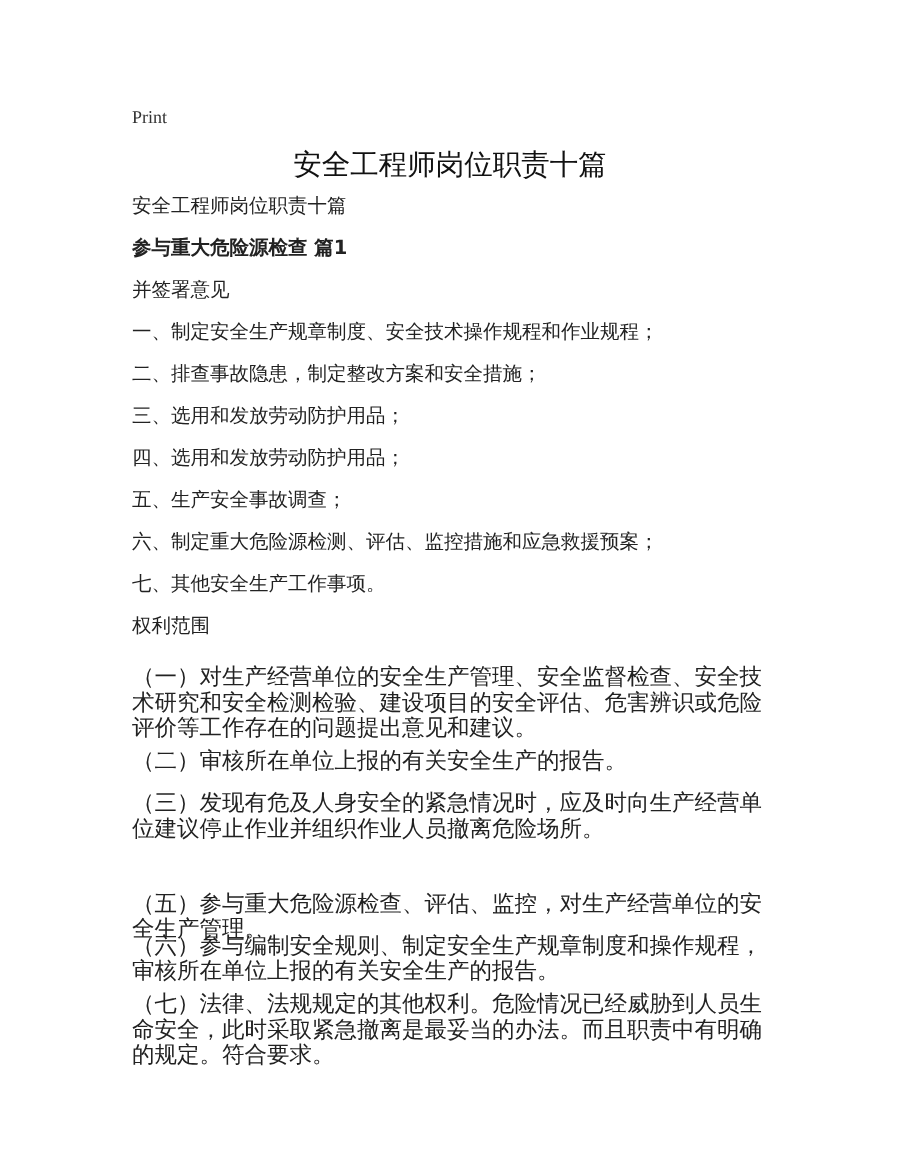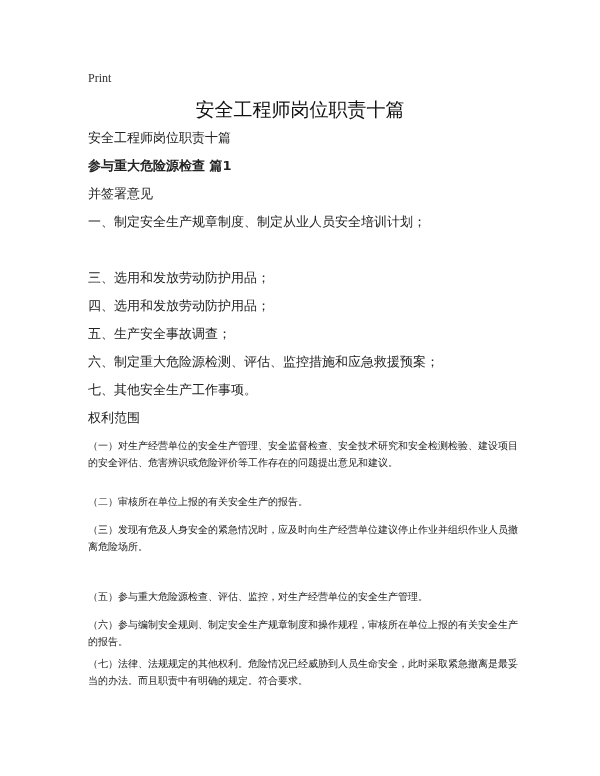--- a/index.html
+++ b/index.html
@@ -2,34 +2,35 @@
 <html><head>
 <meta charset="utf-8">
 <style>
   html, body { margin: 0; padding: 0; background: #ffffff; }
   body { width: 600px; height: 776px; position: relative; overflow: hidden;
          font-family: "DejaVu Sans", sans-serif; color: #222; }
   .page { position: absolute; left: 0; top: 0; width: 500px; height: 776px; }
   .print { position: absolute; left: 88px; top: 71px; font-family: "Liberation Serif", serif; font-size: 12px; color: #333; }
   .title { position: absolute; left: 0; width: 600px; top: 97px; text-align: center; font-size: 19px; color: #111; }
   .line { position: absolute; left: 88px; font-size: 13px; line-height: 18px; white-space: nowrap; }
-  .para { position: absolute; left: 88px; width: 432px; font-size: 10px; line-height: 17px; }
+  .para { position: absolute; left: 88px; width: 432px; font-size: 15px; line-height: 17px; margin-top: 6px; }
   .bold { font-weight: bold; }
 </style>
 </head>
 <body>
 
 <div class="page">
   <div class="print">Print</div>
   <div class="title">安全工程师岗位职责十篇</div>
   <div class="line" style="top:129px">安全工程师岗位职责十篇</div>
   <div class="line bold" style="top:157px">参与重大危险源检查 篇1</div>
   <div class="line" style="top:185px">并签署意见</div>
 
-  <div class="line" style="top:213px">一、制定安全生产规章制度、制定从业人员安全培训计划；</div>
+  <div class="line" style="top:213px">一、制定安全生产规章制度、安全技术操作规程和作业规程；</div>
+  <div class="line" style="top:241px">二、排查事故隐患，制定整改方案和安全措施；</div>
   <div class="line" style="top:269px">三、选用和发放劳动防护用品；</div>
   <div class="line" style="top:297px">四、选用和发放劳动防护用品；</div>
   <div class="line" style="top:325px">五、生产安全事故调查；</div>
   <div class="line" style="top:353px">六、制定重大危险源检测、评估、监控措施和应急救援预案；</div>
   <div class="line" style="top:381px">七、其他安全生产工作事项。</div>
 
   <div class="line" style="top:409px">权利范围</div>
 
   <div class="para" style="top:437px">（一）对生产经营单位的安全生产管理、安全监督检查、安全技术研究和安全检测检验、建设项目的安全评估、危害辨识或危险评价等工作存在的问题提出意见和建议。</div>
   <div class="para" style="top:493px">（二）审核所在单位上报的有关安全生产的报告。</div>

